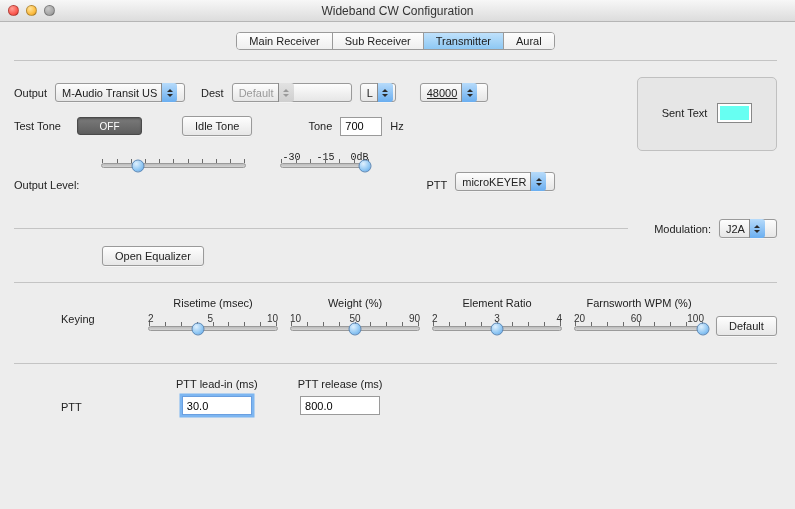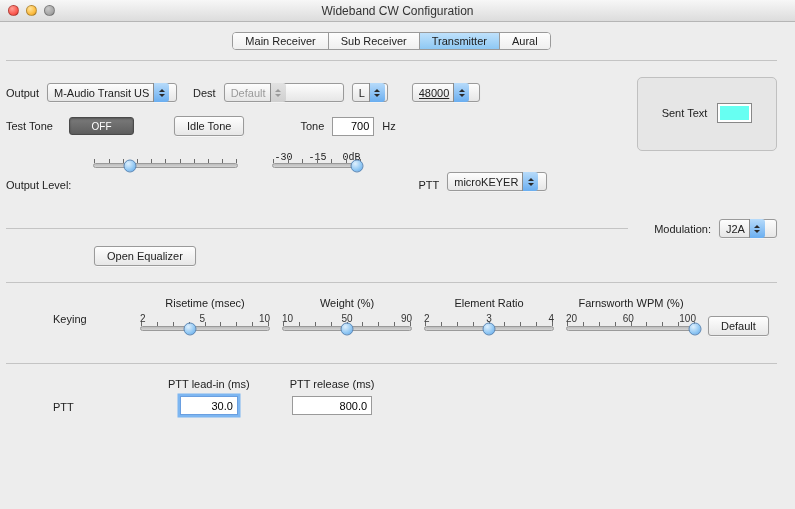--- a/index.html
+++ b/index.html
@@ -22,21 +22,21 @@
   }
   .traffic { display:flex; gap:7px; margin-left:8px; }
   .tl { width:11px; height:11px; border-radius:50%; border:0.5px solid rgba(0,0,0,0.25); }
   .tl.red { background: radial-gradient(circle at 35% 30%, #ff9f95, #fc5b52 60%, #d8372f); }
   .tl.yellow { background: radial-gradient(circle at 35% 30%, #ffe39a, #fdbd41 60%, #cf942b); }
   .tl.green { background: radial-gradient(circle at 35% 30%, #c9c9c9, #a8a8a8 60%, #8a8a8a); }
   .title {
     position:absolute; left:0; right:0; text-align:center;
     font-size:12px; color:#333;
   }
-  .content { padding: 8px 18px 18px 6px; }
+  .content { padding: 8px 18px 18px 14px; }
   .tabs-wrap { display:flex; justify-content:center; margin-top:2px; }
   .segmented {
     display:flex; border:1px solid #9a9a9a; border-radius:4px; overflow:hidden;
     background:#fff;
   }
   .segmented .seg {
     padding: 2px 12px; font-size:11px; border-right:1px solid #9a9a9a;
     background: linear-gradient(#fdfdfd,#efefef);
     cursor: default;
   }
@@ -86,21 +86,21 @@
     display:inline-flex; align-items:center; justify-content:center;
     width:65px; height:18px; border-radius:3px;
     background: linear-gradient(#7a7a7a,#5e5e5e);
     color:#fff; font-size:10px;
     border:1px solid #4a4a4a;
     box-shadow: inset 0 1px 2px rgba(0,0,0,0.3);
   }
 
   .textfield {
     height:19px; border:1px solid #9a9a9a; background:#fff;
-    padding:0 4px; font-size:11px; text-align:right;
+    padding:0 4px; font-size:11px; text-align:left;
   }
   .textfield.focus {
     box-shadow: 0 0 0 2.5px rgba(112,175,241,0.9);
     border-color:#6a9fe0;
   }
 
   .groupbox {
     border:1px solid #c0c0c0; border-radius:5px; background:#e6e6e6;
     padding:16px 12px 18px; display:flex; align-items:center; justify-content:center; gap:10px;
   }
@@ -391,21 +391,21 @@
     <div class="btn" style="margin-top:14px;">Default</div>
   </div>
 
   <hr class="hr" style="margin-top:22px;">
 
   <div class="row" style="align-items:flex-end; gap:40px;">
     <span class="lbl section-label" style="padding-bottom:2px;">PTT</span>
 
     <div style="display:flex; flex-direction:column; align-items:center; gap:6px;">
       <span>PTT lead-in (ms)</span>
-      <input class="textfield focus" style="width: 58px;" value="30.0">
+      <input class="textfield focus" style="width: 70px;" value="30.0">
     </div>
 
     <div style="display:flex; flex-direction:column; align-items:center; gap:6px;">
       <span>PTT release (ms)</span>
       <input class="textfield" style="width: 80px;" value="800.0">
     </div>
   </div>
 
 </div>
 

